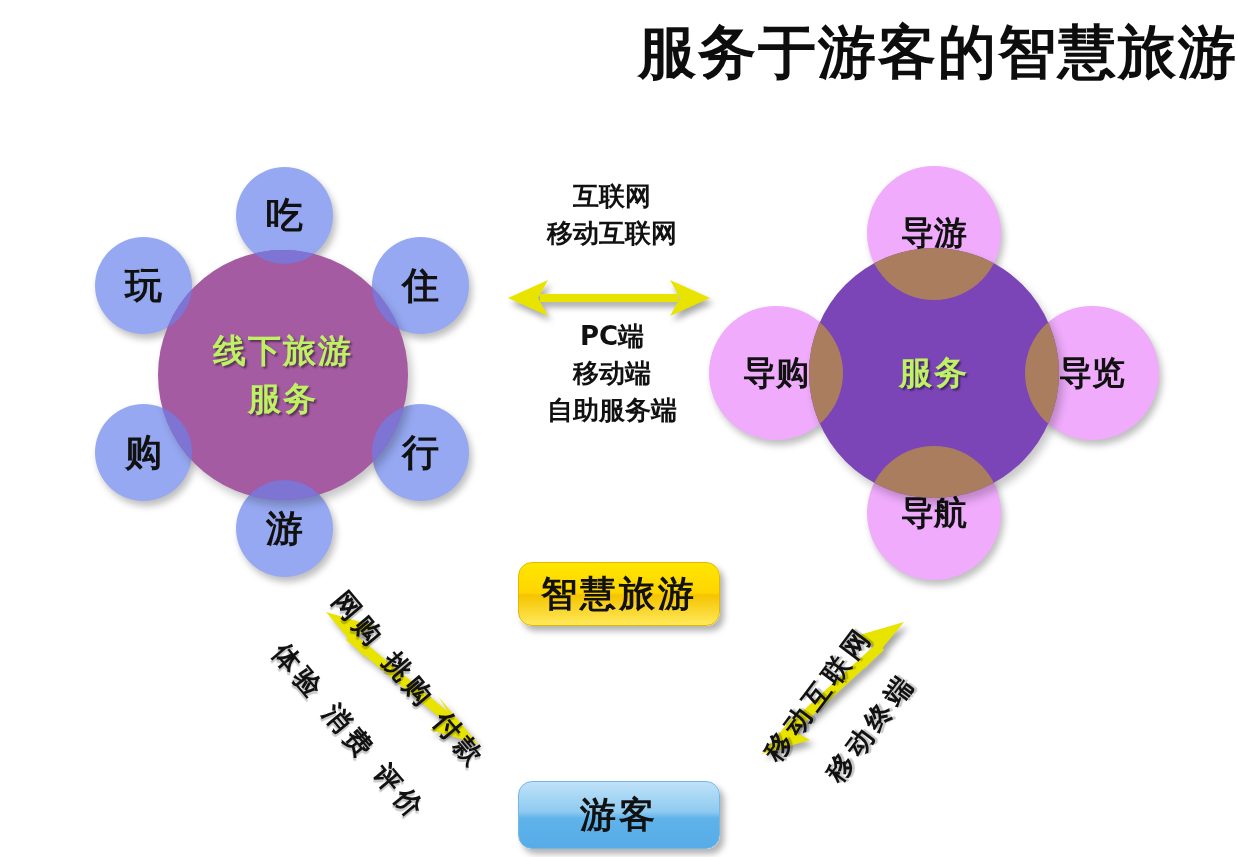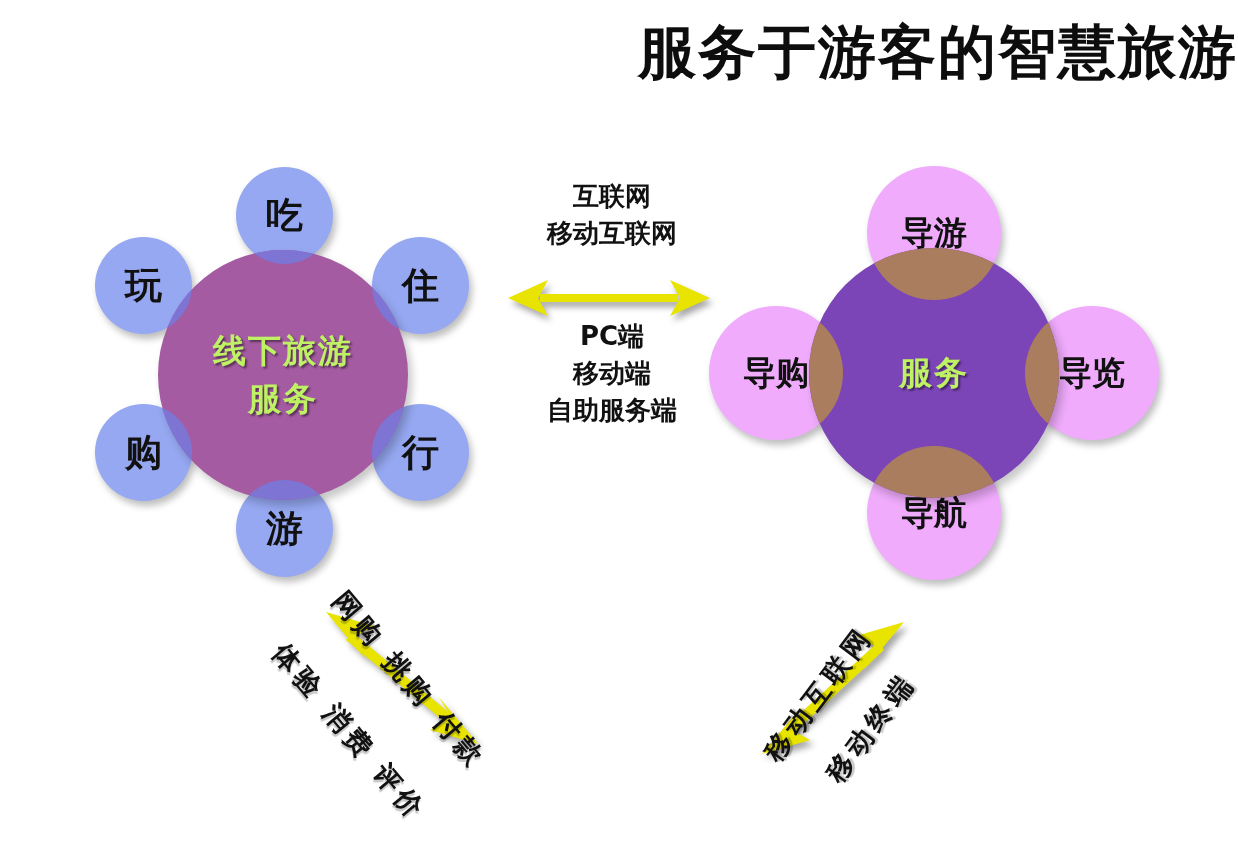--- a/index.html
+++ b/index.html
@@ -262,15 +262,21 @@
     <polygon points="120,24 24,112 30,120 126,32" fill="#e8e400"></polygon>
   </svg>
 
   <div class="diag-label" style="left:756px; top:747px; transform: rotate(-53deg); transform-origin: 0 0;">
     <span>移动互联网</span>
   </div>
   <div class="diag-label" style="left:818px; top:768px; transform: rotate(-53deg); transform-origin: 0 0;">
     <span>移动终端</span>
   </div>
 
-
+  <div class="chip chip-yellow" style="left:518px; top:562px; width:200px; height:62px;">
+    <span>智慧旅游</span>
+  </div>
+
+  <div class="chip chip-blue" style="left:518px; top:781px; width:200px; height:66px;">
+    <span>游客</span>
+  </div>
 
 </div>
 
 </body></html>

